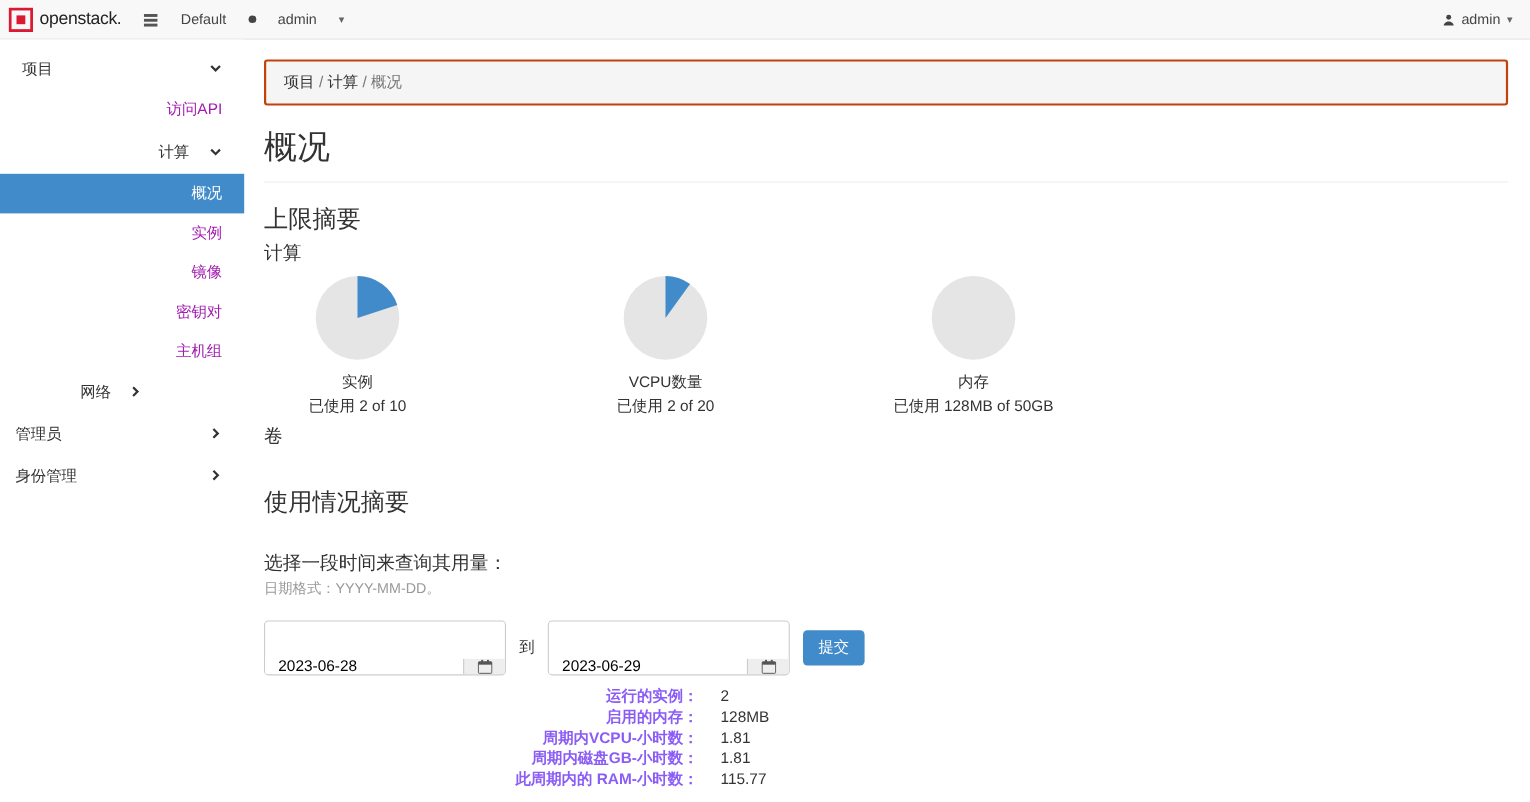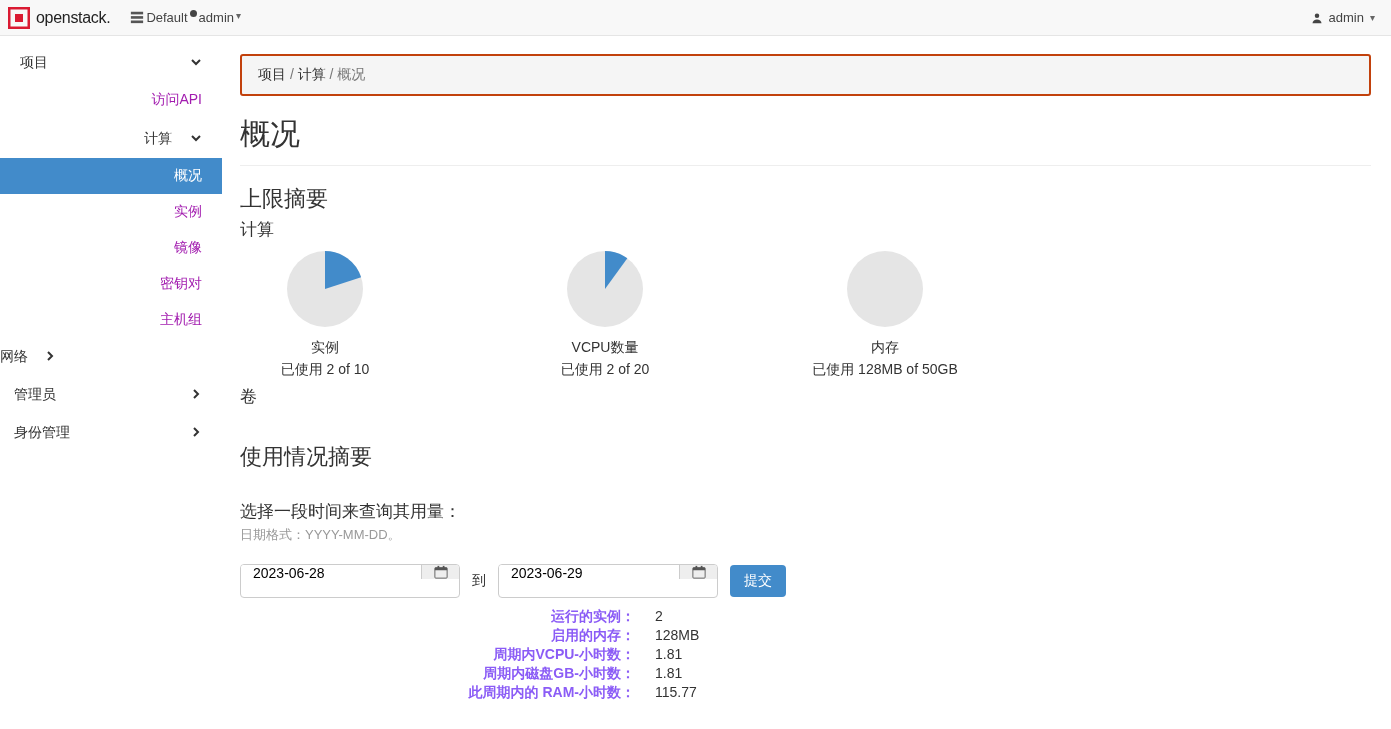--- a/index.html
+++ b/index.html
@@ -29,21 +29,22 @@
       letter-spacing: -0.3px;
     }
     .logo-mark {
       width: 22px;
       height: 22px;
       position: relative;
     }
     .logo-mark svg { width: 22px; height: 22px; }
     .proj-selector {
       display: flex;
-      gap: 2px;
+      align-items: center;
+      gap: 20px;
       color: #444;
       font-size: 13px;
     }
     .proj-selector svg { width: 14px; height: 14px; }
     .dot { width: 7px; height: 7px; background:#444; border-radius:50%; display:inline-block; }
     .caret { font-size:10px; color:#666; }
     .spacer { flex: 1; }
     .user-menu {
       display: flex; align-items: center; gap: 6px; color:#444; font-size:13px;
     }
@@ -116,22 +117,22 @@
     .quota {
       display: flex; flex-direction: column; align-items: center; width: 170px;
     }
     .donut { width: 80px; height: 80px; margin-bottom: 10px; }
     .quota-label { font-size: 14px; text-align:center; }
     .quota-usage { font-size: 14px; color:#333; text-align:right; margin-top:4px; }
     .date-hint { font-size: 17px; font-weight:400; margin-top:28px; }
     .date-format { color:#999; font-size:13px; margin-top:3px; }
     .date-row { display:flex; align-items:center; gap: 12px; margin-top: 20px;}
     .input-group {
-      display:flex; align-items:flex-start; border:1px solid #ccc; border-radius:4px; overflow:hidden;
-      background:#fff; height:34px;
+      display:flex; align-items:flex-end; border:1px solid #ccc; border-radius:4px; overflow:hidden;
+      background:#fff; height:50px;
     }
     .input-group input {
       border:none; outline:none; padding: 0 12px; font-size:14px; width: 180px; background:#fff;
     }
     .input-addon {
       background:#eee; border-left:1px solid #ccc; width:38px; display:flex; align-items:center; justify-content:center;
     }
     .input-addon svg { width:14px; height:14px; fill:#555;}
     .btn-primary {
       background:#428bca; color:#fff; border:none; border-radius:4px; padding: 7px 14px; font-size:14px; cursor:pointer;
@@ -193,21 +194,21 @@
         <span class="chev"><svg viewBox="0 0 12 12">
               <path d="M2 4l4 4 4-4" fill="none" stroke="#333" stroke-width="2"></path>
             </svg></span>
       </div>
       <div class="nav-leaf active">概况</div>
       <div class="nav-leaf">实例</div>
       <div class="nav-leaf">镜像</div>
       <div class="nav-leaf">密钥对</div>
       <div class="nav-leaf">主机组</div>
     </div>
-    <div class="nav-sub" style="justify-content:flex-start;padding-left:0;">
+    <div class="nav-sub" style="justify-content:center;padding-left:0;">
       <div class="nav-right-wrap">
         <span>网络</span>
         <span class="chev"><svg viewBox="0 0 12 12">
               <path d="M4 2l4 4-4 4" fill="none" stroke="#333" stroke-width="2"></path>
             </svg></span>
       </div>
     </div>
     <div class="nav-item admin">
       <span>管理员</span>
       <span class="chev"><svg viewBox="0 0 12 12">

